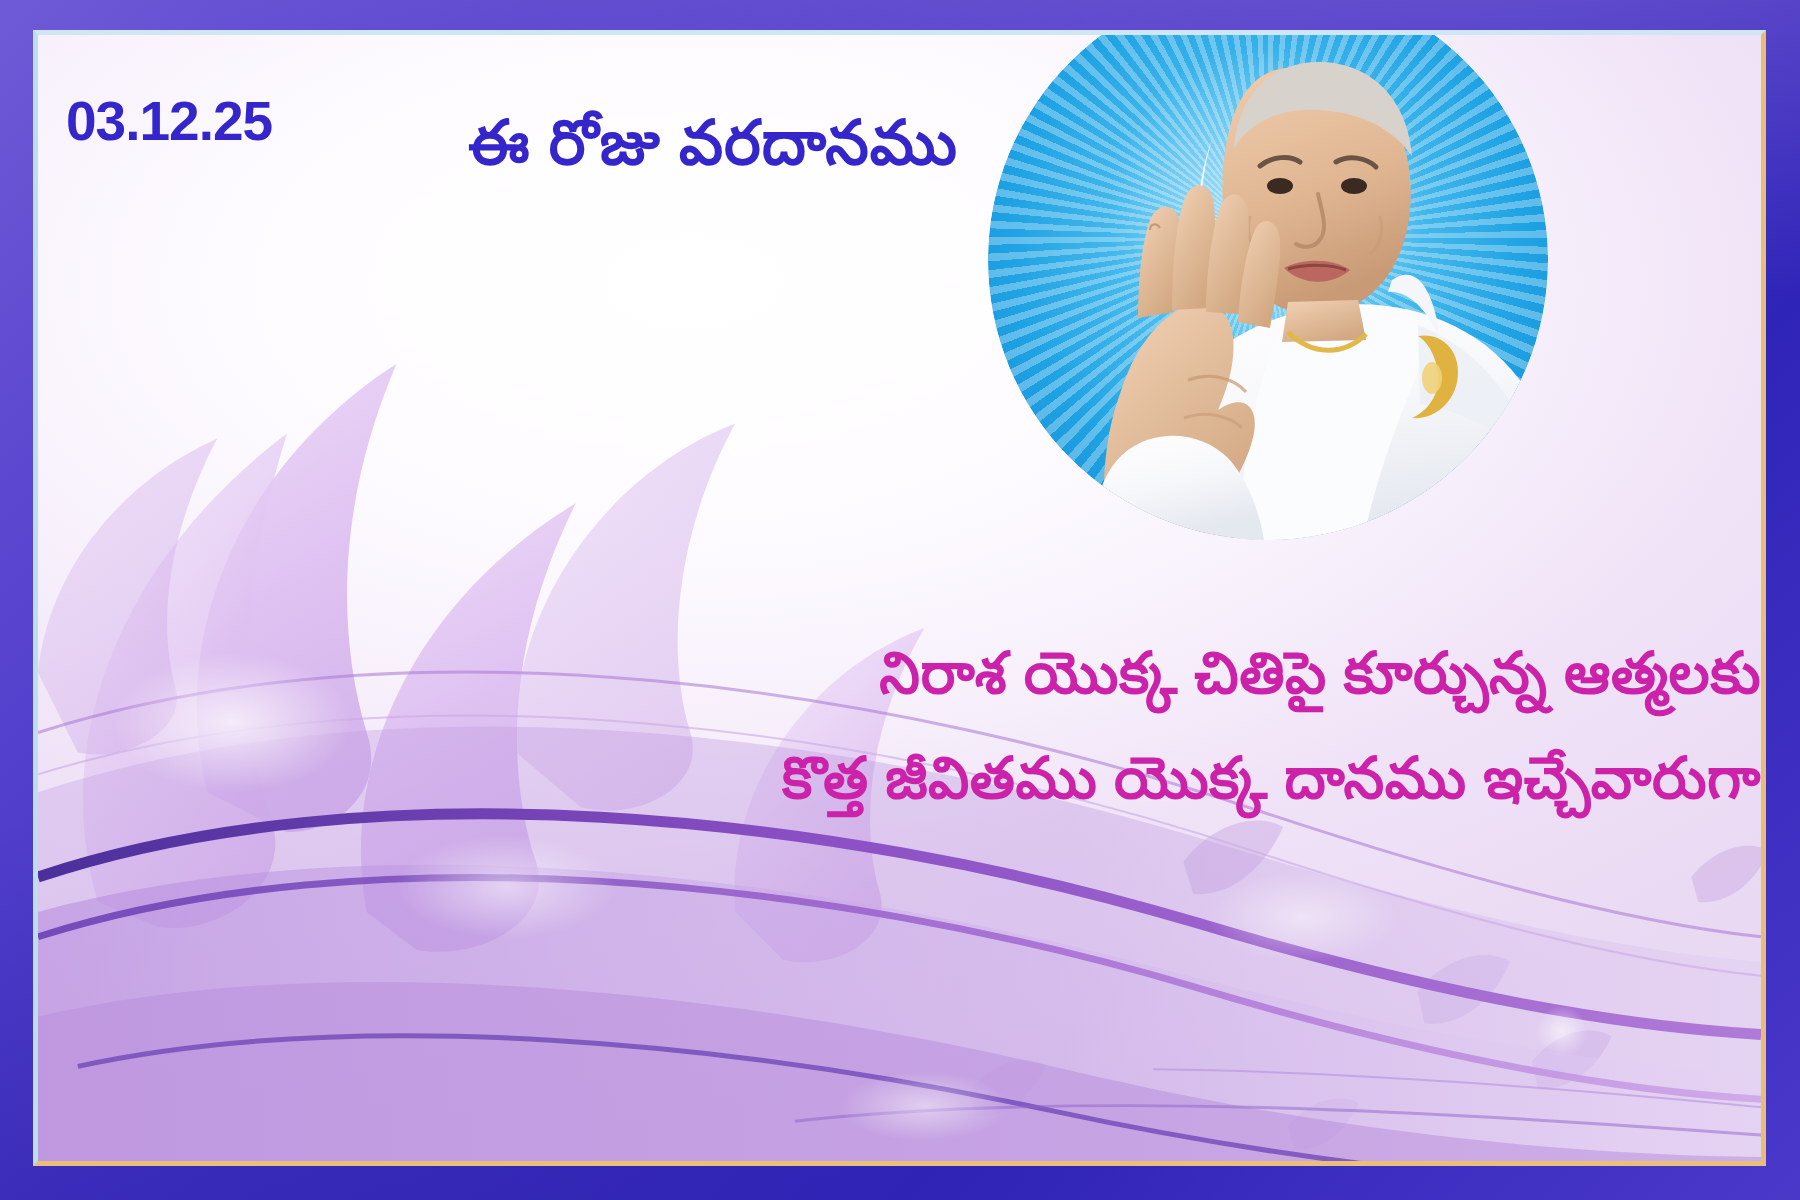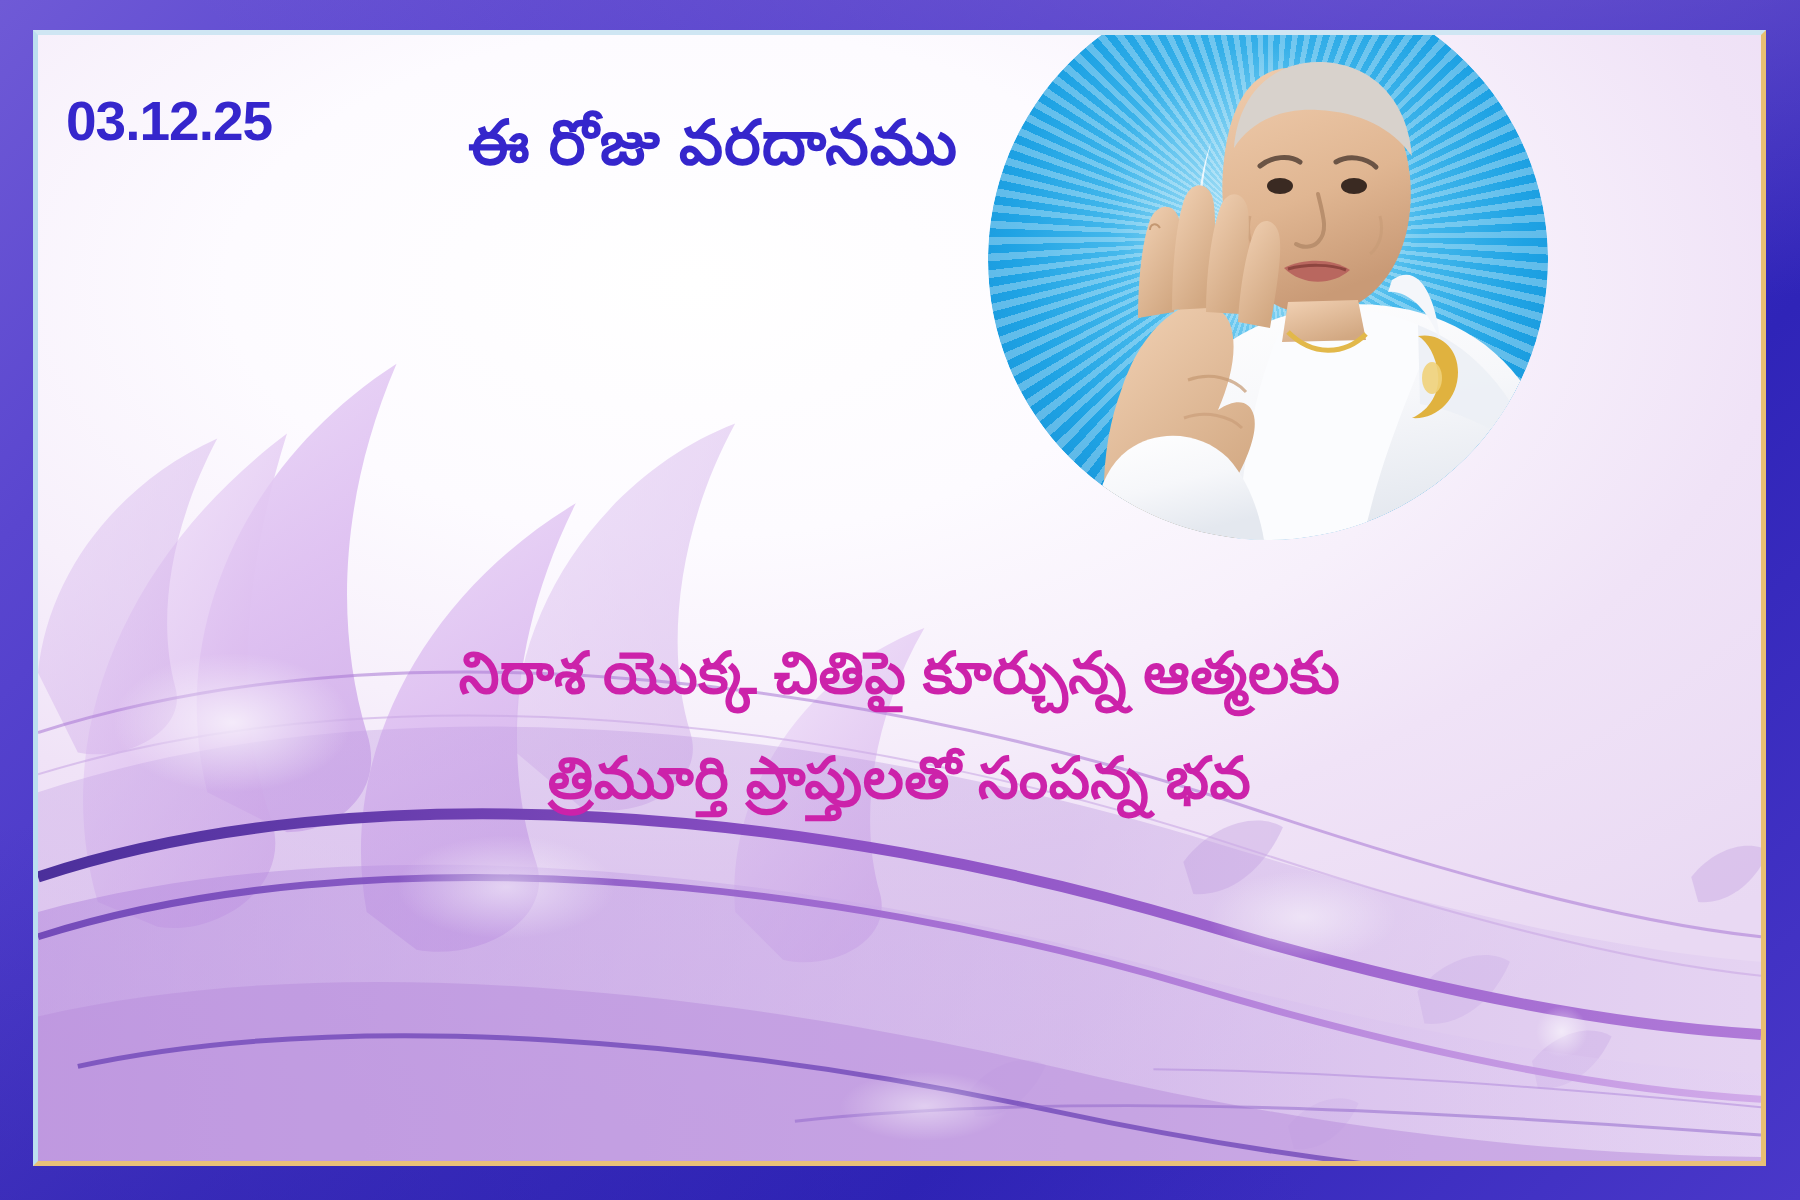--- a/index.html
+++ b/index.html
@@ -149,21 +149,21 @@
     height: 100%;
   }
 
   
   .message {
     position: absolute;
     left: 0;
     right: 0;
     top: 585px;
     z-index: 6;
-    text-align: center;
+    text-align: right;
     pointer-events: none;
   }
   .msg-line {
     display: block;
     font-size: 58px;
     font-weight: bold;
     color: #cc22aa;
     font-family: "Liberation Sans", "DejaVu Sans", sans-serif;
     line-height: 105px;
     white-space: nowrap;
@@ -337,18 +337,18 @@
         </svg>
       </div>
 
       <div class="header">
         <div class="date-text">03.12.25</div>
         <div class="title-text">ఈ రోజు వరదానము</div>
       </div>
 
       <div class="message">
         <span class="msg-line">నిరాశ యొక్క చితిపై కూర్చున్న ఆత్మలకు</span>
-        <span class="msg-line">త్రిమూర్తి ప్రాప్తులతో సంపన్న భవ</span>
+        <span class="msg-line">కొత్త జీవితము యొక్క దానము ఇచ్చేవారుగా</span>
       </div>
 
     </div>
   </div>
 </div>
 
 </body></html>

